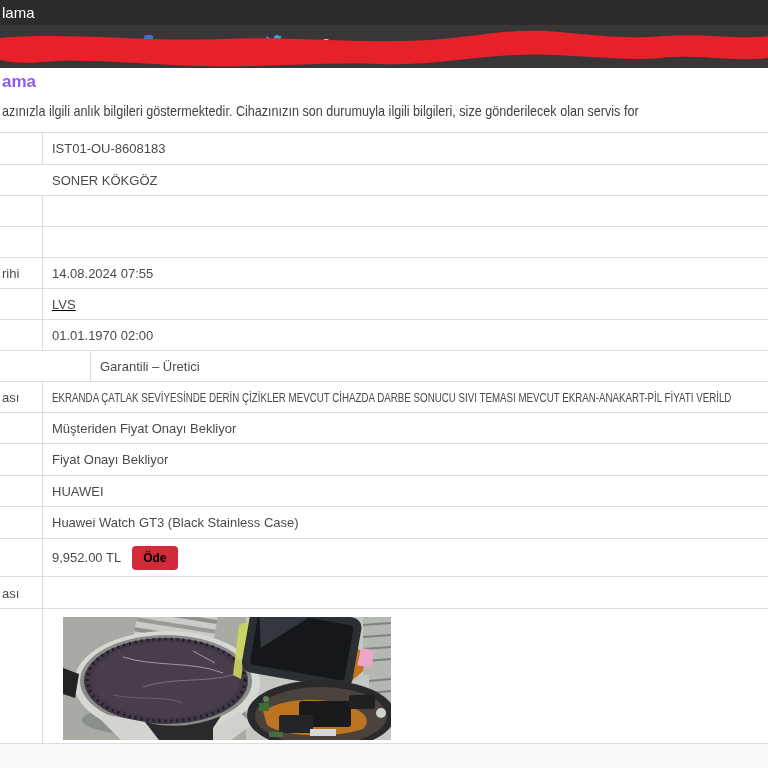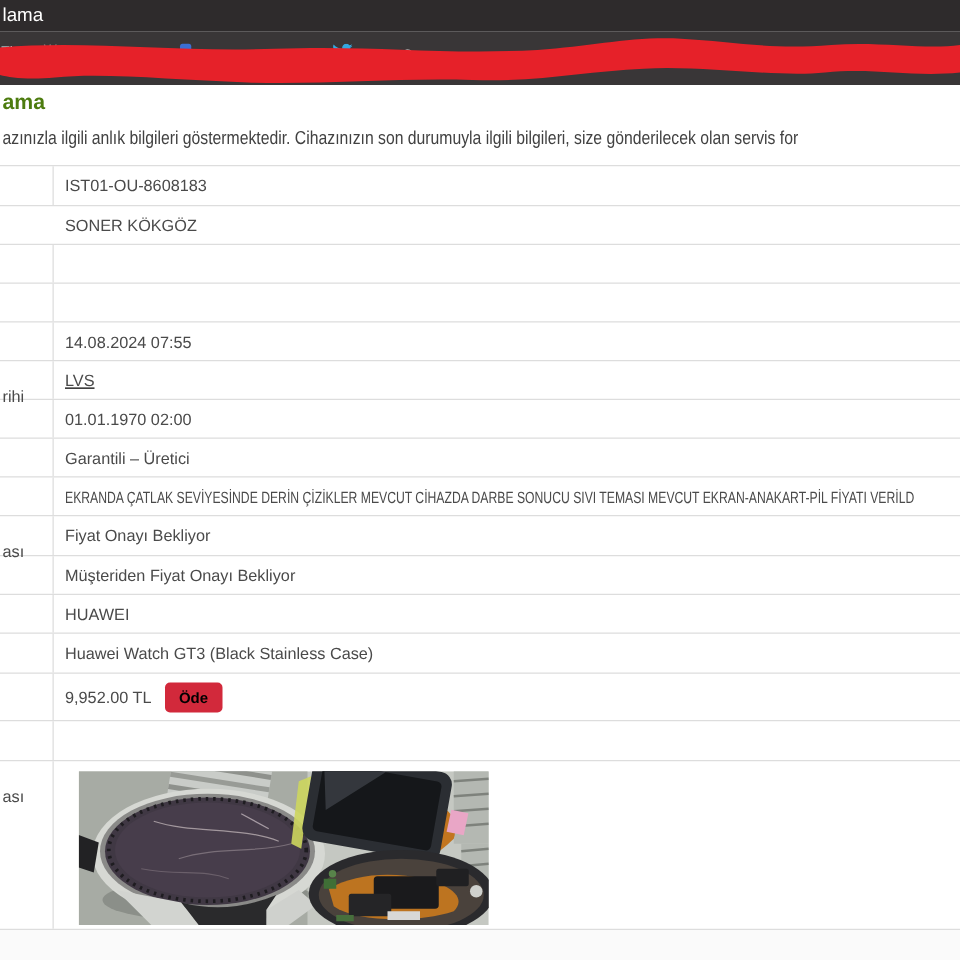--- a/index.html
+++ b/index.html
@@ -15,32 +15,32 @@
   .nf2 { left:35px; top:9px; color:#8f8d8d; }
   .nf3 { left:288px; top:12px; color:#e2e0e0; font-size:12px; }
   .nf4 { left:588px; top:15px; }
   .nav-icon { position:absolute; z-index:1; }
   .icon-blue-sq { left:144px; top:10px; width:9px; height:9px; background:#3b6fd4; border-radius:2px; }
   .icon-twitter { left:265px; top:10px; }
   .scribble { position:absolute; left:0; top:0; z-index:2; pointer-events:none; }
 
   
   .main { position:relative; }
-  .page-heading { margin:4px 0 0 2px; font-size:17px; font-weight:600; color:#4d7c0f;
+  .page-heading { margin:4px 0 0 2px; font-size:17px; font-weight:600; color:#8b5cf6;
     line-height:20px; }
   .intro { margin:10px 0 0 2px; font-size:15px; color:#414141; white-space:nowrap;
     overflow:hidden; height:18px; }
   .intro span { display:inline-block; transform:scaleX(0.84); transform-origin:left center; }
 
   
   .info-table { margin-top:12px; border-top:1px solid #ddd; }
   .table-row { display:flex; border-bottom:1px solid #ddd; align-items:stretch; }
   .cell-label { flex:0 0 43px; width:43px; border-right:1px solid #ddd; position:relative; }
   .label-text { position:absolute; left:2px; top:50%; transform:translateY(-50%);
-    font-size:13px; color:#4a4a4a; white-space:nowrap;margin-top:44px; }
+    font-size:13px; color:#4a4a4a; white-space:nowrap; }
   .cell-value { flex:1; padding-left:9px; display:flex; align-items:center; gap:11px;
     overflow:hidden; }
   .value-text { font-size:13px; color:#4a4a4a; white-space:nowrap; }
   .condensed .value-text { transform:scaleX(0.75); transform-origin:left center; }
   .photo-row .cell-value { align-items:flex-start; padding-top:8px; }
   .pay-btn { background:#d2293b; color:#000000; border:none; border-radius:4px;
     font-family:"Liberation Sans", sans-serif; font-size:12px; font-weight:bold;
     padding:5px 11px; cursor:pointer; }
   .device-photo { display:block; }
 
@@ -123,50 +123,50 @@
     </div>
   </div>
       <div class="table-row" style="height: 31px;">
     <div class="cell-label">
       <span class="label-text"></span>
     </div>
     <div class="cell-value">
       <span class="value-text">01.01.1970 02:00</span>
     </div>
   </div>
-      <div class="table-row" style="height: 31px;">
+      <div class="table-row" style="height: 31px; padding-left: 48px;">
     <div class="cell-label">
       <span class="label-text"></span>
     </div>
     <div class="cell-value">
       <span class="value-text">Garantili – Üretici</span>
     </div>
   </div>
       <div class="table-row condensed" style="height: 31px;">
     <div class="cell-label">
       <span class="label-text">ası</span>
     </div>
     <div class="cell-value">
       <span class="value-text">EKRANDA ÇATLAK SEVİYESİNDE DERİN ÇİZİKLER MEVCUT CİHAZDA DARBE SONUCU SIVI TEMASI MEVCUT EKRAN-ANAKART-PİL FİYATI VERİLD</span>
     </div>
   </div>
+      <div class="table-row" style="height: 31px;">
+    <div class="cell-label">
+      <span class="label-text"></span>
+    </div>
+    <div class="cell-value">
+      <span class="value-text">Müşteriden Fiyat Onayı Bekliyor</span>
+    </div>
+  </div>
       <div class="table-row" style="height: 32px;">
     <div class="cell-label">
       <span class="label-text"></span>
     </div>
     <div class="cell-value">
       <span class="value-text">Fiyat Onayı Bekliyor</span>
-    </div>
-  </div>
-      <div class="table-row" style="height: 31px;">
-    <div class="cell-label">
-      <span class="label-text"></span>
-    </div>
-    <div class="cell-value">
-      <span class="value-text">Müşteriden Fiyat Onayı Bekliyor</span>
     </div>
   </div>
       <div class="table-row" style="height: 31px;">
     <div class="cell-label">
       <span class="label-text"></span>
     </div>
     <div class="cell-value">
       <span class="value-text">HUAWEI</span>
     </div>
   </div>

